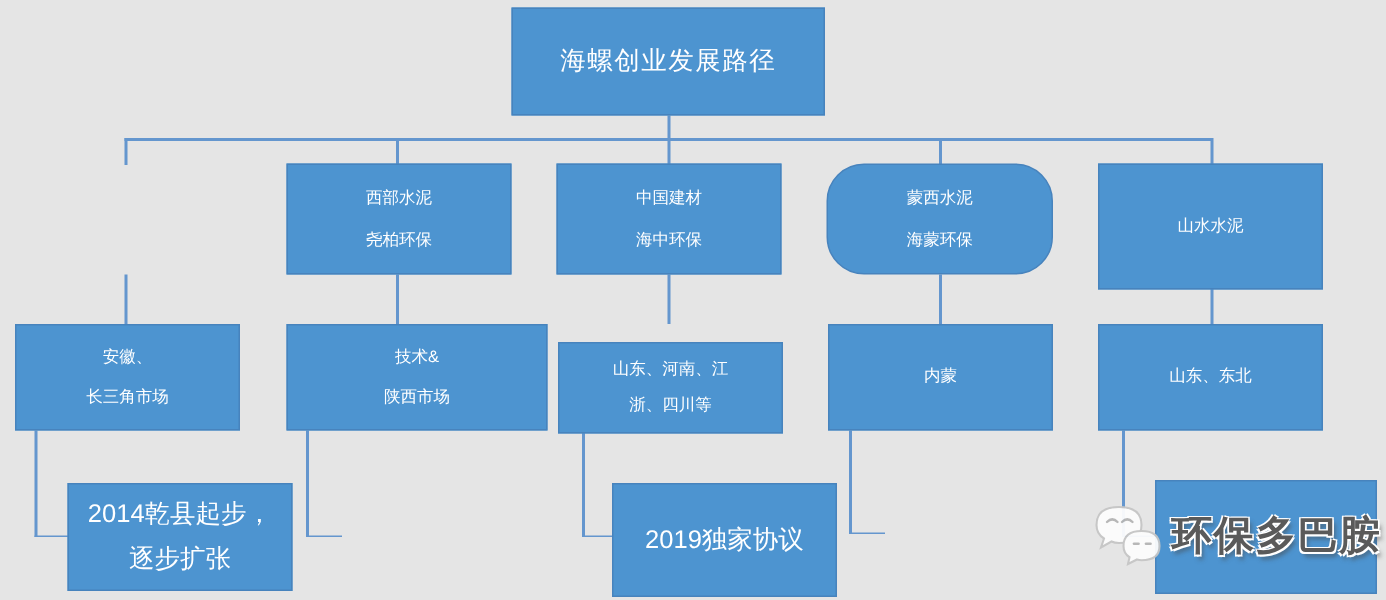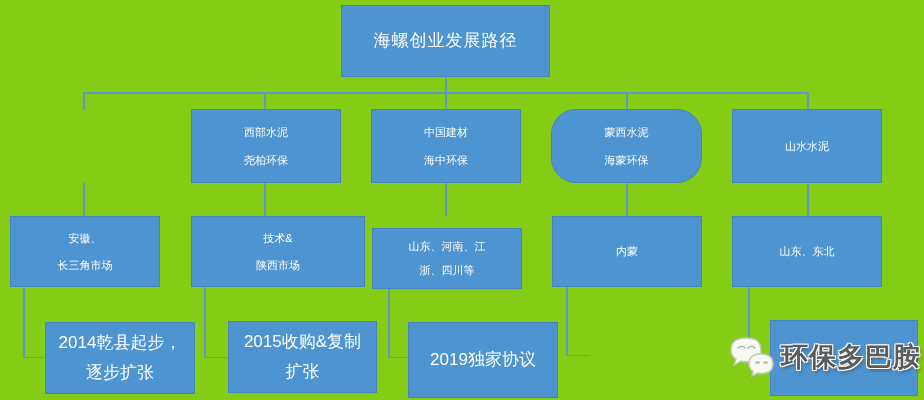--- a/index.html
+++ b/index.html
@@ -1,17 +1,17 @@
 <!DOCTYPE html>
 <html><head>
 <meta charset="utf-8">
 <style>
   html,body{margin:0;padding:0;background:#fff;}
   #stage{
-    position:relative;width:924px;height:400px;background:#84cc16;
+    position:relative;width:924px;height:400px;background:#e5e5e5;
     font-family:"Liberation Sans","DejaVu Sans",sans-serif;overflow:hidden;
   }
   .box{
     position:absolute;background:#4D94D0;border:1px solid #4783BD;box-sizing:border-box;
     color:#ffffff;display:flex;flex-direction:column;align-items:center;
     justify-content:space-evenly;text-align:center;font-size:11px;line-height:1.15;
     z-index:1;
   }
   .box.title{font-size:17px;letter-spacing:1px;}
   .box.milestone{font-size:17px;}
@@ -66,21 +66,21 @@
     <span>尧柏环保</span>
   </div>
   <div class="box" style="left:371px;top:109px;width:150px;height:74px;">
     <span>中国建材</span>
     <span>海中环保</span>
   </div>
   <div class="box" style="left:551px;top:109px;width:151px;height:74px;border-radius:25px;">
     <span>蒙西水泥</span>
     <span>海蒙环保</span>
   </div>
-  <div class="box" style="left:732px;top:109px;width:150px;height:74px;">
+  <div class="box" style="left:732px;top:109px;width:150px;height:84px;">
     <span>山水水泥</span>
   </div>
 
   <div class="box" style="left:10px;top:216px;width:150px;height:71px;">
     <span>安徽、</span>
     <span>长三角市场</span>
   </div>
   <div class="box" style="left:191px;top:216px;width:174px;height:71px;">
     <span>技术&amp;</span>
     <span>陕西市场</span>
@@ -93,24 +93,20 @@
     <span>内蒙</span>
   </div>
   <div class="box" style="left:732px;top:216px;width:150px;height:71px;">
     <span>山东、东北</span>
   </div>
 
   <div class="box milestone" style="left:45px;top:322px;width:150px;height:72px;">
     <span>2014乾县起步，</span>
     <span>逐步扩张</span>
   </div>
-  <div class="box milestone" style="left:228px;top:321px;width:149px;height:72px;">
-    <span>2015收购&amp;复制</span>
-    <span>扩张</span>
-  </div>
   <div class="box milestone" style="left:408px;top:322px;width:150px;height:76px;">
     <span>2019独家协议</span>
   </div>
   <div class="box milestone" style="left:770px;top:320px;width:148px;height:76px;"></div>
 
   <div id="watermark">
     <svg id="wm-icon" viewBox="0 0 50 46">
       <path d="M34 16 Q34 4 19 4 Q4 4 4 16 Q4 22 9 25 L7 31 L14 27 Q16 28 19 28 Q34 28 34 16Z" fill="#fdfdfd" stroke="#c6c6c6" stroke-width="1.4"></path>
       <path d="M11 14 q3.5 -3.5 7 0" fill="none" stroke="#b5b5b5" stroke-width="1.6" stroke-linecap="round"></path>
       <path d="M21 14 q3.5 -3.5 7 0" fill="none" stroke="#b5b5b5" stroke-width="1.6" stroke-linecap="round"></path>

